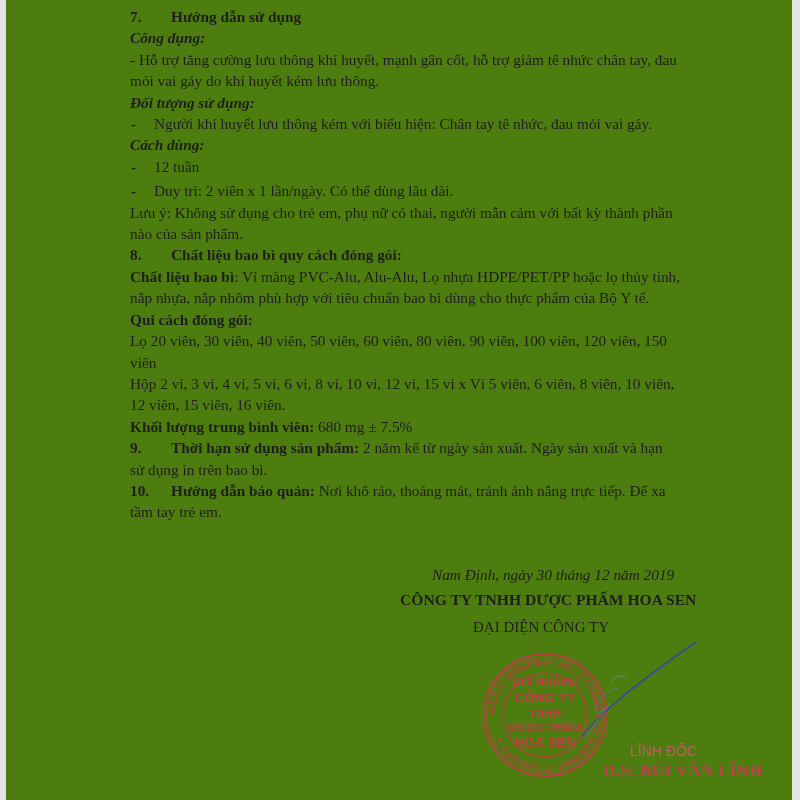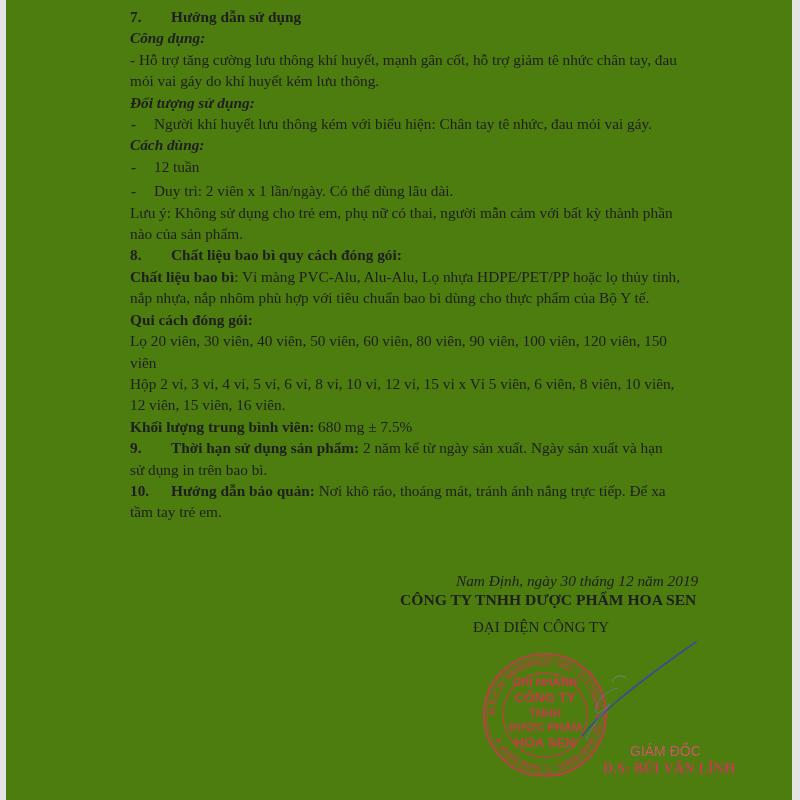--- a/index.html
+++ b/index.html
@@ -22,38 +22,38 @@
   .h { font-weight: bold; }
   .num { display: inline-block; width: 41px; font-weight: bold; }
   .bi { font-weight: bold; font-style: italic; }
   .it { font-style: italic; }
   .b { font-weight: bold; }
   .bul { position: relative; padding-left: 24px; }
   .bul .dash { position: absolute; left: 1px; top: 0; font-weight: bold; }
   .gap { height: 3px; }
 
   .sig { position: absolute; left: 390px; top: 562px; width: 360px; text-align: center; }
-  .sig .date { font-style: italic; font-size: 15.3px; line-height: 22px; position: absolute; left: 42px; top: 8px; white-space: nowrap; margin-left: 24px; }
+  .sig .date { font-style: italic; font-size: 15.3px; line-height: 22px; position: absolute; left: 42px; top: 2px; white-space: nowrap; }
   .sig .company { font-weight: bold; font-size: 15.6px; position: absolute; left: 10px; top: 29px; white-space: nowrap; }
   .sig .rep { font-size: 15px; position: absolute; left: 83px; top: 57px; white-space: nowrap; }
 
   .stamp { position: absolute; left: 481px; top: 651px; width: 128px; height: 128px; }
   .stamp-inner {
     position: absolute; left: 505px; top: 675px; width: 80px; text-align: center;
     color: #c73a4a; font-family: Liberation Sans, sans-serif;
     font-size: 11.5px; line-height: 14.5px; font-weight: bold;
   }
   .stamp-inner .big { font-size: 13.5px; line-height: 16px; }
   .director {
     position: absolute; left: 630px; top: 743px; color: #c75a66;
     font-family: "Liberation Sans", "DejaVu Sans", sans-serif; font-size: 14px; white-space: nowrap;
   }
   .signer {
     position: absolute; left: 603px; top: 761px; color: #c33d50; font-weight: bold;
-    font-family: "Liberation Serif", "DejaVu Serif", serif; font-size: 14px; white-space: nowrap; letter-spacing: 0.3px;
+    font-family: "Liberation Serif", "DejaVu Serif", serif; font-size: 17px; white-space: nowrap; letter-spacing: 0.3px;
   }
   .signature { position: absolute; left: 560px; top: 640px; width: 150px; height: 110px; }
 </style>
 </head>
 <body>
 
 <div class="page">
   <div class="content">
 
     <div class="line h">
@@ -132,14 +132,14 @@
   <div>DƯỢC PHẨM</div>
   <div class="big">HOA SEN</div>
 </div>
 
 <svg class="signature" viewBox="0 0 150 110">
   <path d="M136,2 C110,20 80,42 56,62 C44,72 32,84 22,96" fill="none" stroke="#3b4a9a" stroke-width="1.6" stroke-linecap="round"></path>
   <path d="M58,48 C48,50 38,58 36,68 C34,78 44,70 50,64 C40,76 30,90 26,100" fill="none" stroke="#6b76a8" stroke-width="1" stroke-linecap="round" opacity="0.7"></path>
   <path d="M66,38 C62,34 54,36 52,42" fill="none" stroke="#8b93b8" stroke-width="0.9" opacity="0.6"></path>
 </svg>
 
-<div class="director">GIÁM ĐỐC</div>
+<div class="director">LĨNH ĐỐC</div>
 <div class="signer">D.S: BÙI VĂN LĨNH</div>
 
 </body></html>

